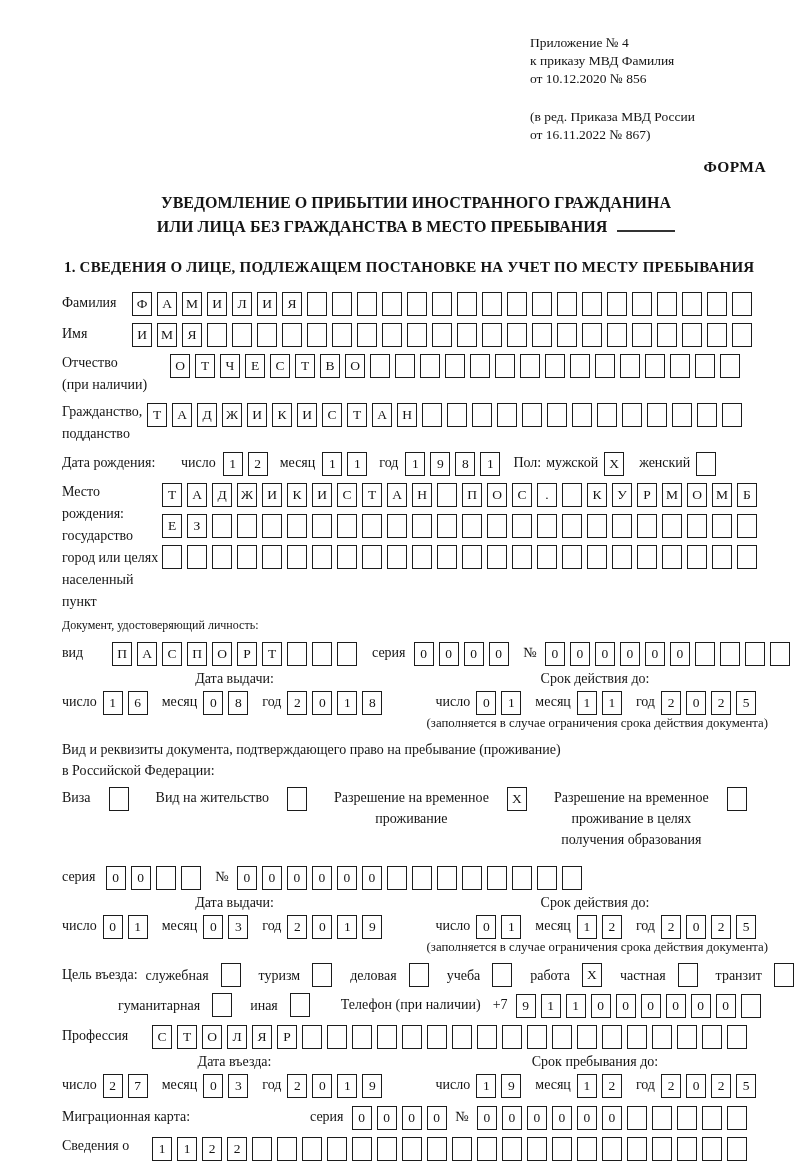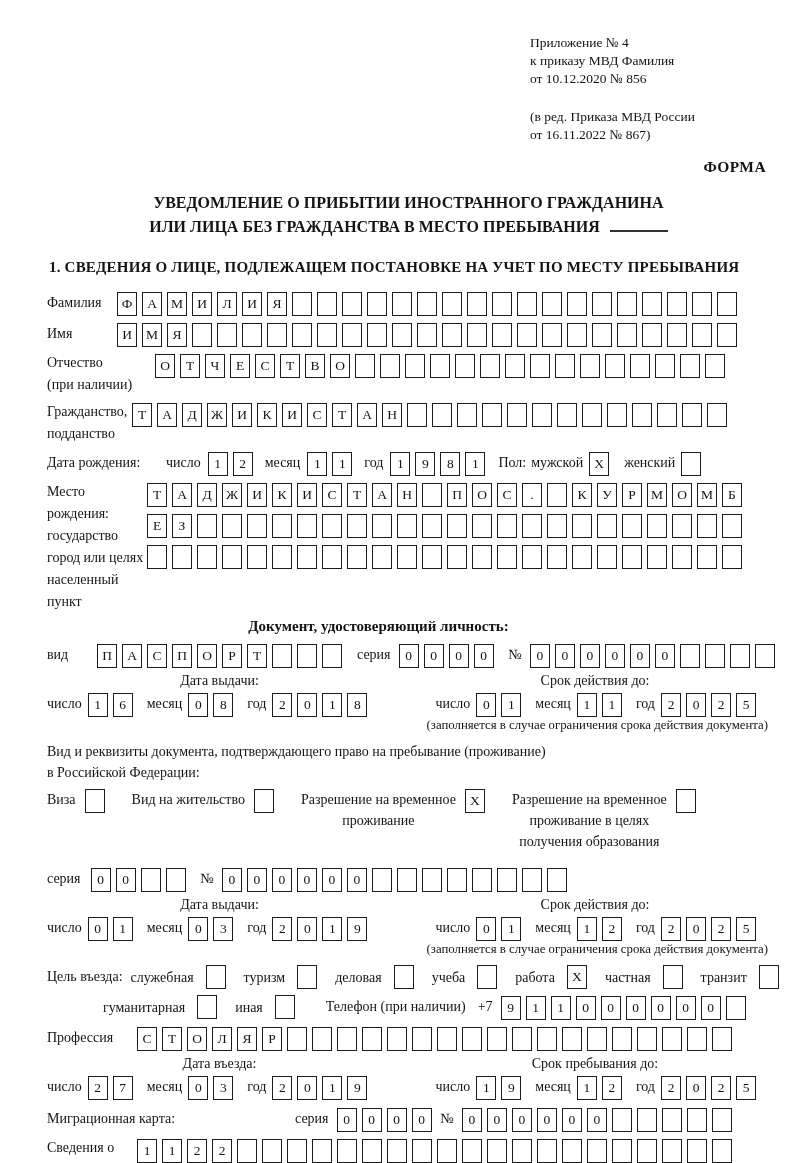--- a/index.html
+++ b/index.html
@@ -1,19 +1,19 @@
 <!DOCTYPE html>
 <html><head>
 <meta charset="utf-8">
 <style>
   html,body{margin:0;padding:0;background:#ffffff;}
   .page{
     width:800px;height:1163px;box-sizing:border-box;position:relative;overflow:hidden;
     background:#ffffff;color:#141414;
-    padding:34px 30px 12px 47px;
+    padding:34px 30px 12px 62px;
     font-family:"Liberation Serif","DejaVu Serif",serif;
     font-size:14px;
   }
   
   .ref{width:240px;margin-left:auto;font-size:13.5px;line-height:1.32;}
   .ref .ref-ed{margin-top:21px;}
   .form-label{text-align:right;font-weight:bold;font-size:15.5px;margin-top:14px;padding-right:4px;letter-spacing:.4px;}
   .title{text-align:center;font-weight:bold;font-size:16px;line-height:1.5;margin-top:15px;}
   .blank-line{display:inline-block;width:58px;border-bottom:2px solid #333;margin-left:10px;}
   .section-title{font-weight:bold;font-size:15px;margin:20px 0 14px 2px;letter-spacing:.2px;}
@@ -38,29 +38,29 @@
   .date-heads{display:flex;margin:2px 0 2px;}
   .dh-left{width:345px;text-align:center;}
   .dh-right{margin-left:auto;width:350px;text-align:center;}
   .date-row{display:flex;align-items:center;margin-bottom:1px;}
   .dg{display:flex;align-items:center;}
   .dg .w{margin-right:6px;}
   .dg .cells{margin-right:9px;}
   .dg.right{margin-left:auto;}
   .note-right{text-align:right;font-size:12.8px;margin:1px 2px 8px 0;}
 
-  .doc-heading{text-align:center;font-weight:bold;font-size:15px;margin:1px 60px 7px 0;}
+  .doc-heading{text-align:left;font-weight:normal;font-size:12px;margin:1px 60px 7px 0;}
 
   .intro{margin:1px 0 6px;}
   .intro div{line-height:1.5;}
 
   
   .chk-group{display:flex;align-items:flex-start;}
   .res-opts{gap:22px;margin:4px 0 14px;}
-  .res-opts .chk-item{gap:9px;}
+  .res-opts .chk-item{gap:18px;}
   .chk-item{display:flex;align-items:flex-start;}
   .inline-group{align-items:center;gap:13px;}
   .inline-group .chk-item{align-items:center;gap:12px;}
   .chk-label{white-space:pre-line;text-align:center;line-height:1.5;}
   .chk-box{flex:none;}
 
   .sexbox{margin-left:6px;}
   .pol{margin-left:8px;}
   .gap-r{margin-right:7px;}
   .sp-l{margin-left:10px;margin-right:8px;}

